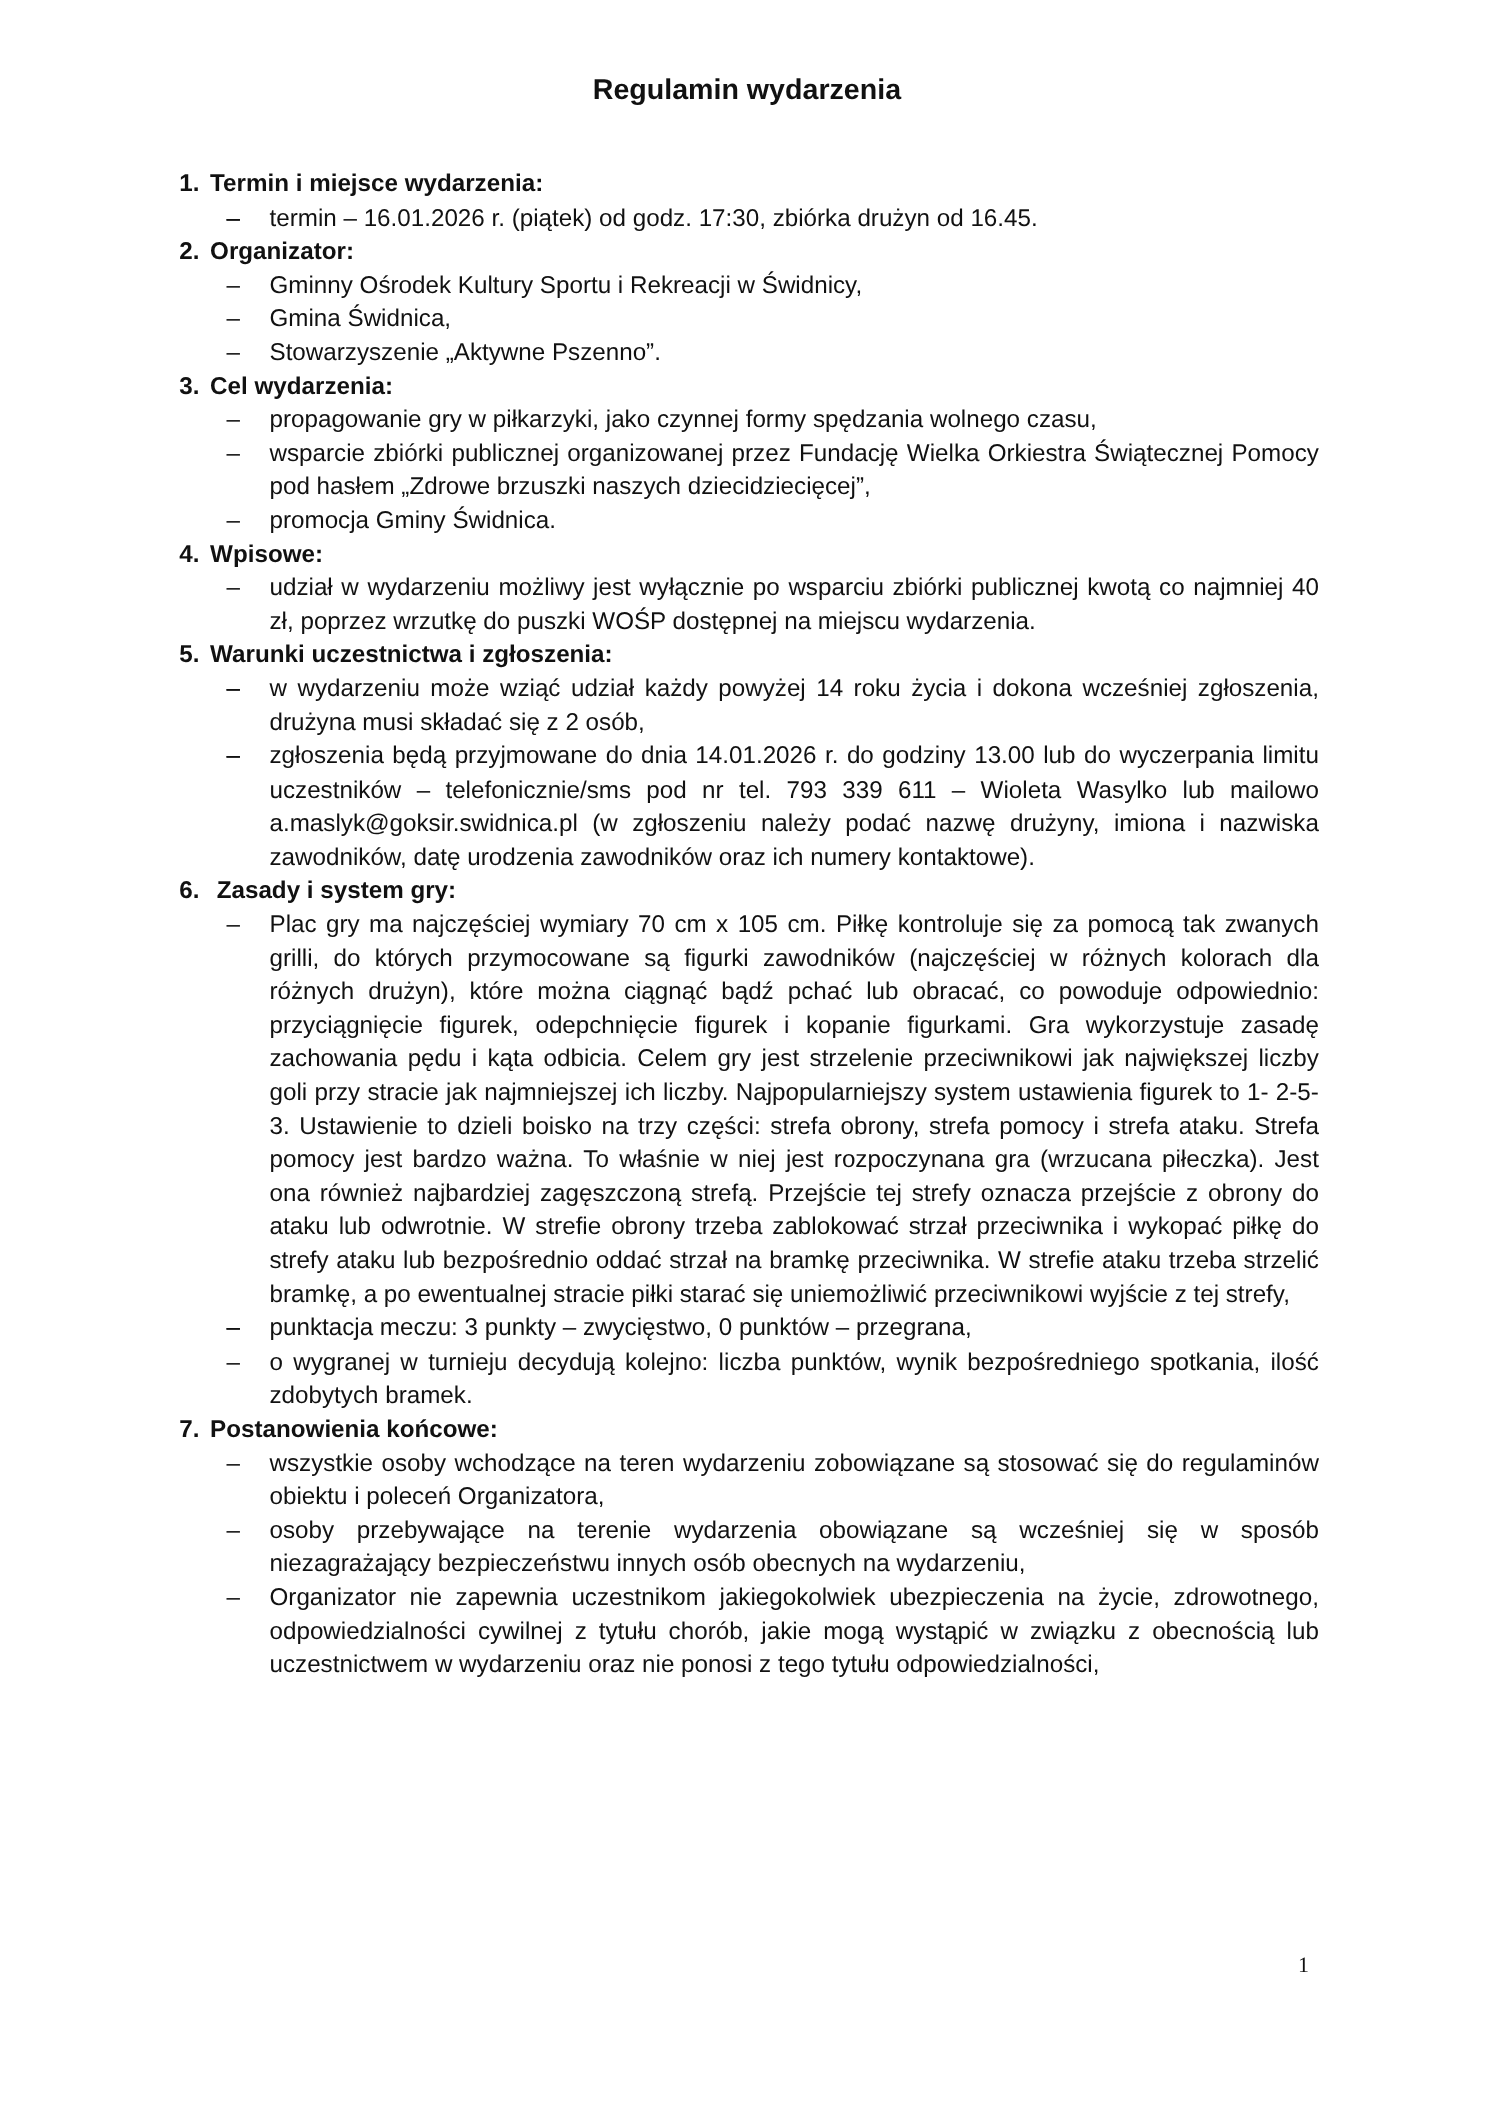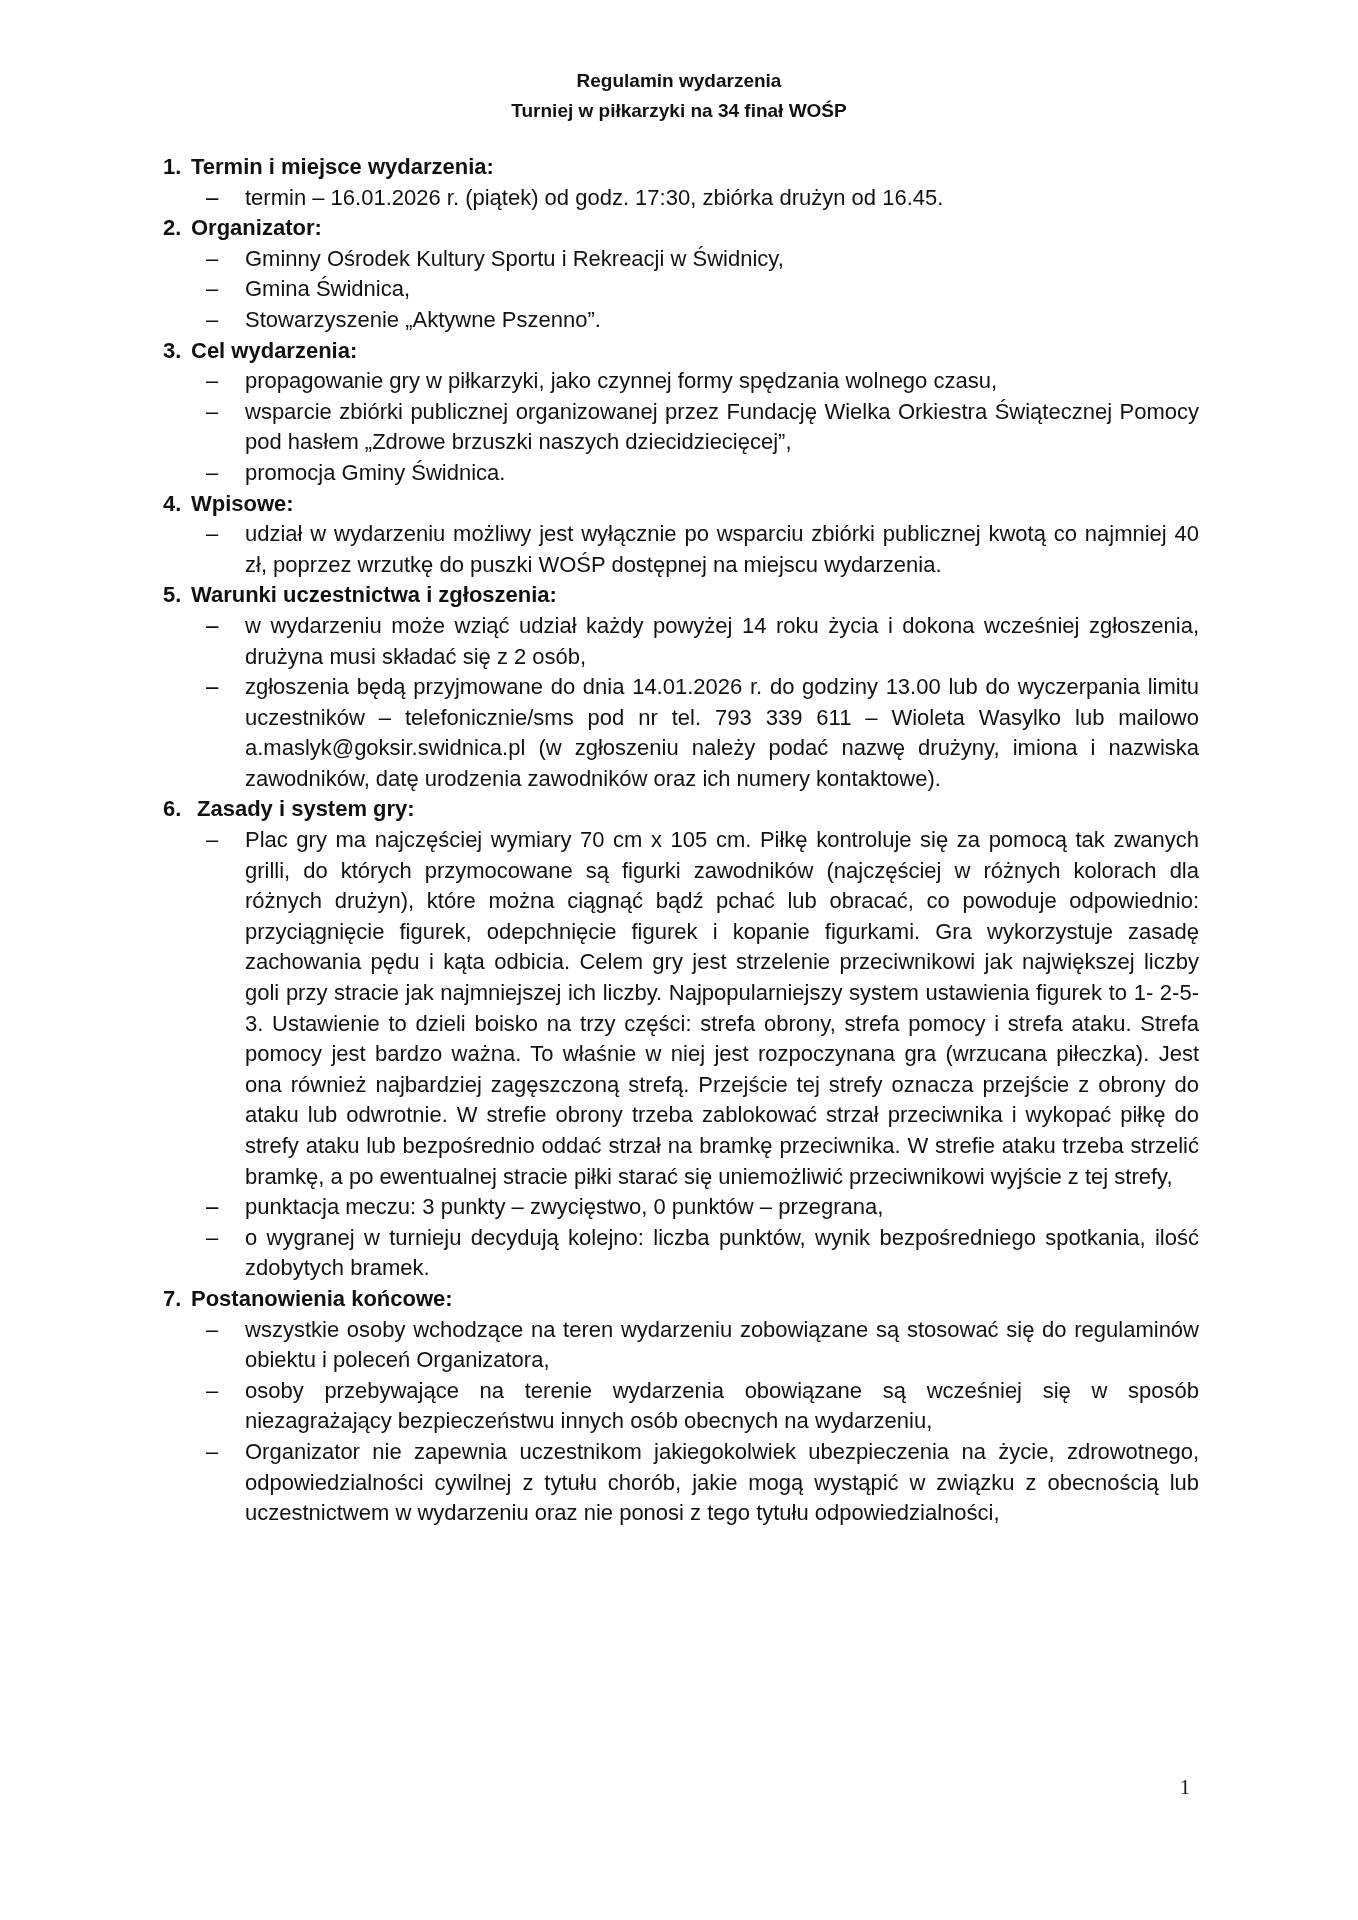--- a/index.html
+++ b/index.html
@@ -23,21 +23,21 @@
       height: 1920px;
       background: #ffffff;
     }
     .title-block {
       position: absolute;
       top: 66px;
       left: 0;
       width: 1358px;
       text-align: center;
       font-weight: bold;
-      font-size: 19px;
+      font-size: 26px;
       line-height: 30px;
     }
     .content {
       position: absolute;
       top: 152px;
       left: 163px;
       width: 1036px;
       font-size: 22px;
       line-height: 30.6px;
     }
@@ -77,21 +77,20 @@
       font-size: 20px;
     }
   </style>
 </head>
 <body>
 
 <div class="page">
 
   <div class="title-block">
     <div>Regulamin wydarzenia</div>
-    <div>Turniej w piłkarzyki na 34 finał WOŚP</div>
   </div>
 
   <div class="content">
 
     <div>
       <div class="section-heading">
         <span class="num">1.</span>
         <span>Termin i miejsce wydarzenia:</span>
       </div>
       <ul class="items">

